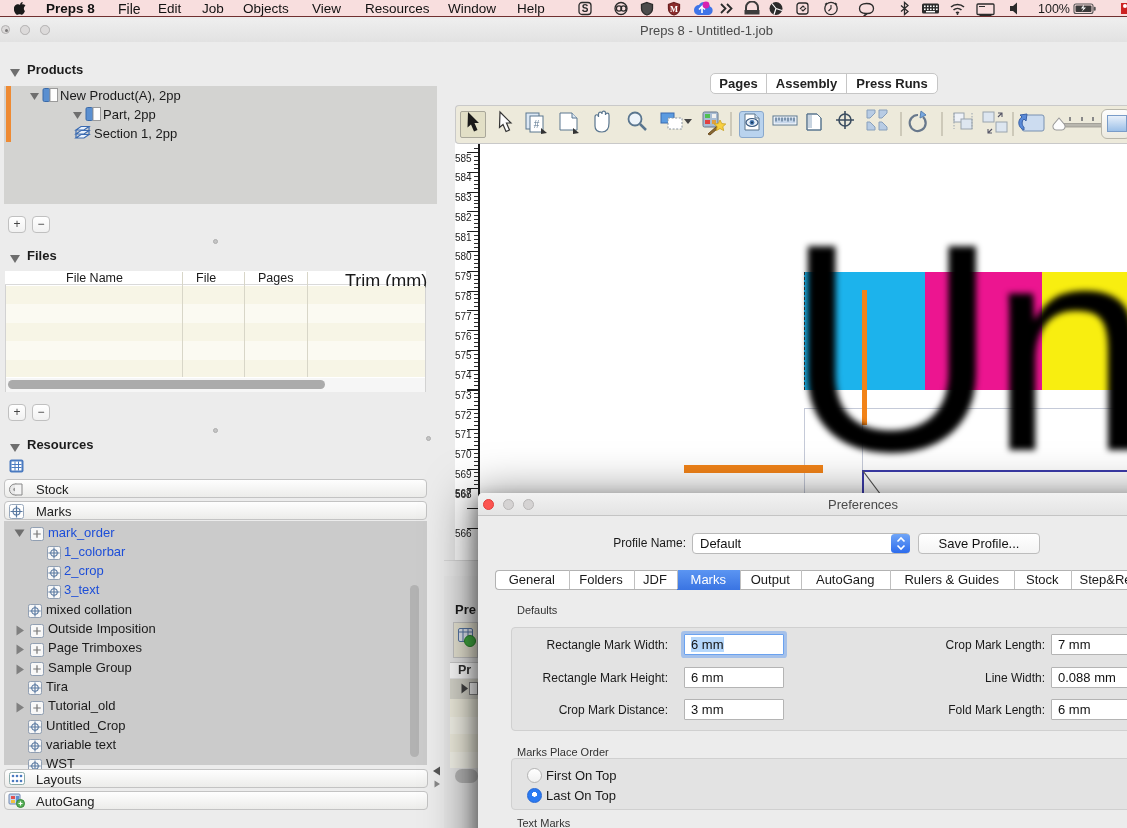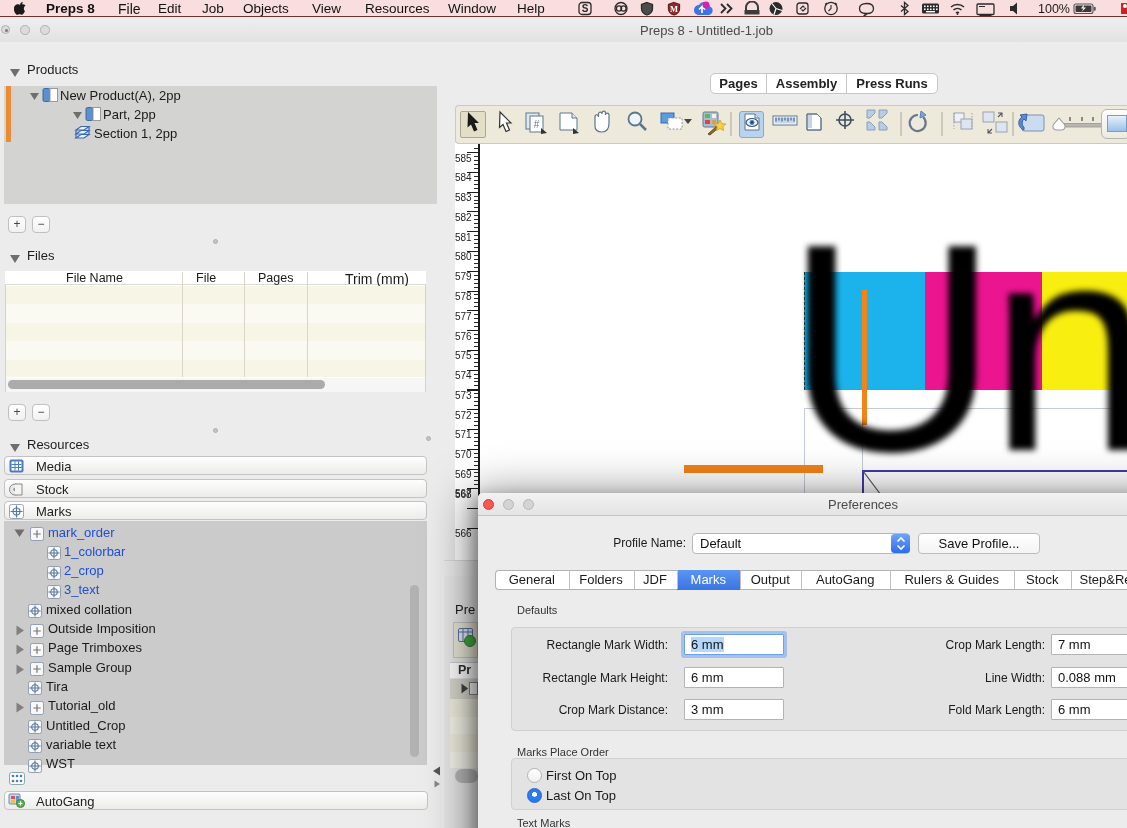--- a/index.html
+++ b/index.html
@@ -1,17 +1,17 @@
 <!DOCTYPE html>
 <html><head><meta charset="utf-8"><style>
 *{margin:0;padding:0;box-sizing:border-box}
 body{font-family:"Liberation Sans",sans-serif}
 #screen{position:relative;width:1127px;height:828px;background:#ececec;overflow:hidden;font-family:"Liberation Sans",sans-serif}
 .abs{position:absolute}
-.hdr{font-weight:normal;font-size:13px;color:#1c1c1c}
+.hdr{font-weight:bold;font-size:13px;color:#1c1c1c}
 .tri{width:0;height:0;display:inline-block}
 .trid{border-left:5.5px solid transparent;border-right:5.5px solid transparent;border-top:8px solid #6e6e6e}
 .btn{position:absolute;width:18px;height:17px;background:linear-gradient(#fff,#f1f1f1);border:1px solid #c0c0c0;border-radius:4px;font-size:12px;color:#444;text-align:center;line-height:15px}
 .dot{position:absolute;width:5px;height:5px;border-radius:50%;background:#c4c4c4;border:1px solid #adadad}
 .rowtxt{font-size:13px;color:#1a1a1a;white-space:nowrap}
 .bluetxt{color:#1d4ed8}
 .bar{position:absolute;left:4px;width:423px;height:19px;background:linear-gradient(#fefefe,#ececea);border:1px solid #c3c3c3;border-radius:4px;font-size:13px;color:#222}
 .bar span{position:absolute;left:31px;top:2px}
 .sep{position:absolute;width:1px;background:#c8c8c4}
 .fld{position:absolute;height:21px;background:#fff;border:1px solid #b4b4b4;border-radius:1px;font-size:13px;color:#111;padding:2px 0 0 6px}
@@ -153,40 +153,37 @@
 <div class="btn" style="left:8px;top:216px">+</div>
 <div class="btn" style="left:32px;top:216px">−</div>
 <div class="dot" style="left:213px;top:239px"></div>
 <div class="abs" style="left:10px;top:249px"><span class="tri trid"></span></div>
 <div class="abs hdr" style="left:27px;top:248px">Files</div>
 <div class="abs" style="left:5px;top:271px;width:421px;height:121px;background:#fff;border:1px solid #d2d2d2"></div>
 <div class="abs" style="left:5px;top:271px;width:421px;height:14px;background:#fff;border-bottom:1px solid #dadada"></div>
 <div class="abs rowtxt" style="left:66px;top:271px;font-size:12.5px">File Name</div>
 <div class="abs rowtxt" style="left:196px;top:271px;font-size:12.5px">File</div>
 <div class="abs rowtxt" style="left:258px;top:271px;font-size:12.5px">Pages</div>
-<div class="abs rowtxt" style="left:345px;top:271px;font-size:14px">Trim (mm)</div>
+<div class="abs rowtxt" style="left:345px;top:271px;font-size:18px">Trim (mm)</div>
 <div class="abs" style="left:6px;top:285.5px;width:419px;height:18.6px;background:#f7f5e6"></div>
     <div class="abs" style="left:6px;top:304.1px;width:419px;height:18.6px;background:#fbfaf2"></div>
     <div class="abs" style="left:6px;top:322.7px;width:419px;height:18.6px;background:#f7f5e6"></div>
     <div class="abs" style="left:6px;top:341.3px;width:419px;height:18.6px;background:#fbfaf2"></div>
     <div class="abs" style="left:6px;top:359.9px;width:419px;height:17.1px;background:#f7f5e6"></div>
     <div class="sep" style="left:182px;top:272px;height:105px;background:#d8d6c8"></div>
 <div class="sep" style="left:244px;top:272px;height:105px;background:#d8d6c8"></div>
 <div class="sep" style="left:307px;top:272px;height:105px;background:#d8d6c8"></div>
 <div class="abs" style="left:6px;top:377.5px;width:419px;height:14px;background:#f6f6f6"></div>
 <div class="abs" style="left:8px;top:380px;width:317px;height:9px;background:#ababab;border-radius:4.5px"></div>
 <div class="btn" style="left:8px;top:404px">+</div>
 <div class="btn" style="left:32px;top:404px">−</div>
 <div class="dot" style="left:213px;top:428px"></div>
 <div class="abs" style="left:10px;top:438px"><span class="tri trid"></span></div>
 <div class="abs hdr" style="left:27px;top:437px">Resources</div>
 <div class="dot" style="left:426px;top:436px"></div>
-<div class="bar" style="top:456px">
-      <span>Media</span>
-    </div>
 <div class="bar" style="top:479px">
       <span>Stock</span>
     </div>
 <div class="bar" style="top:501px">
       <span>Marks</span>
     </div>
 <svg class="abs" style="left:9px;top:459px" width="15" height="14" viewBox="0 0 15 14">
       <rect x="0.5" y="0.5" width="14" height="13" rx="2" fill="#4a7ac0"></rect>
       <rect x="2.5" y="2.5" width="10" height="9" fill="#fff"></rect>
       <path d="M2.5 5.5h10M2.5 8.5h10M6 2.5v9M9.5 2.5v9" stroke="#4a7ac0" stroke-width="1"></path>
@@ -284,20 +281,23 @@
       <path d="M7.5 1.5v12M1.5 7.5h12" stroke="#5878a0" stroke-width="1.2"></path>
     </svg>
     <div class="abs rowtxt" style="left:46px;top:736.7999999999995px">variable text</div>
     <svg class="abs" style="left:28px;top:758.5999999999995px" width="14" height="14" viewBox="0 0 15 15">
       <rect x="0.5" y="0.5" width="14" height="14" rx="2" fill="#f8f8f8" stroke="#8898ac"></rect>
       <circle cx="7.5" cy="7.5" r="3.5" fill="none" stroke="#5878a0" stroke-width="1.2"></circle>
       <path d="M7.5 1.5v12M1.5 7.5h12" stroke="#5878a0" stroke-width="1.2"></path>
     </svg>
     <div class="abs rowtxt" style="left:46px;top:756.0999999999995px">WST</div>
     <div class="abs" style="left:410px;top:585px;width:9px;height:172px;background:#b2b2b2;border-radius:4.5px"></div>
+<div class="bar" style="top:769px;width:424px">
+      <span>Layouts</span>
+    </div>
 <div class="bar" style="top:790.5px;width:424px">
       <span>AutoGang</span>
     </div>
 <svg class="abs" style="left:9px;top:772px" width="16" height="13" viewBox="0 0 16 13">
       <rect x="0.5" y="0.5" width="15" height="12" rx="2" fill="#fff" stroke="#8aa"></rect>
       <g fill="#4a7ac0">
         <circle cx="4" cy="4" r="1.3"></circle>
         <circle cx="8" cy="4" r="1.3"></circle>
         <circle cx="12" cy="4" r="1.3"></circle>
         <circle cx="4" cy="9" r="1.3"></circle>

